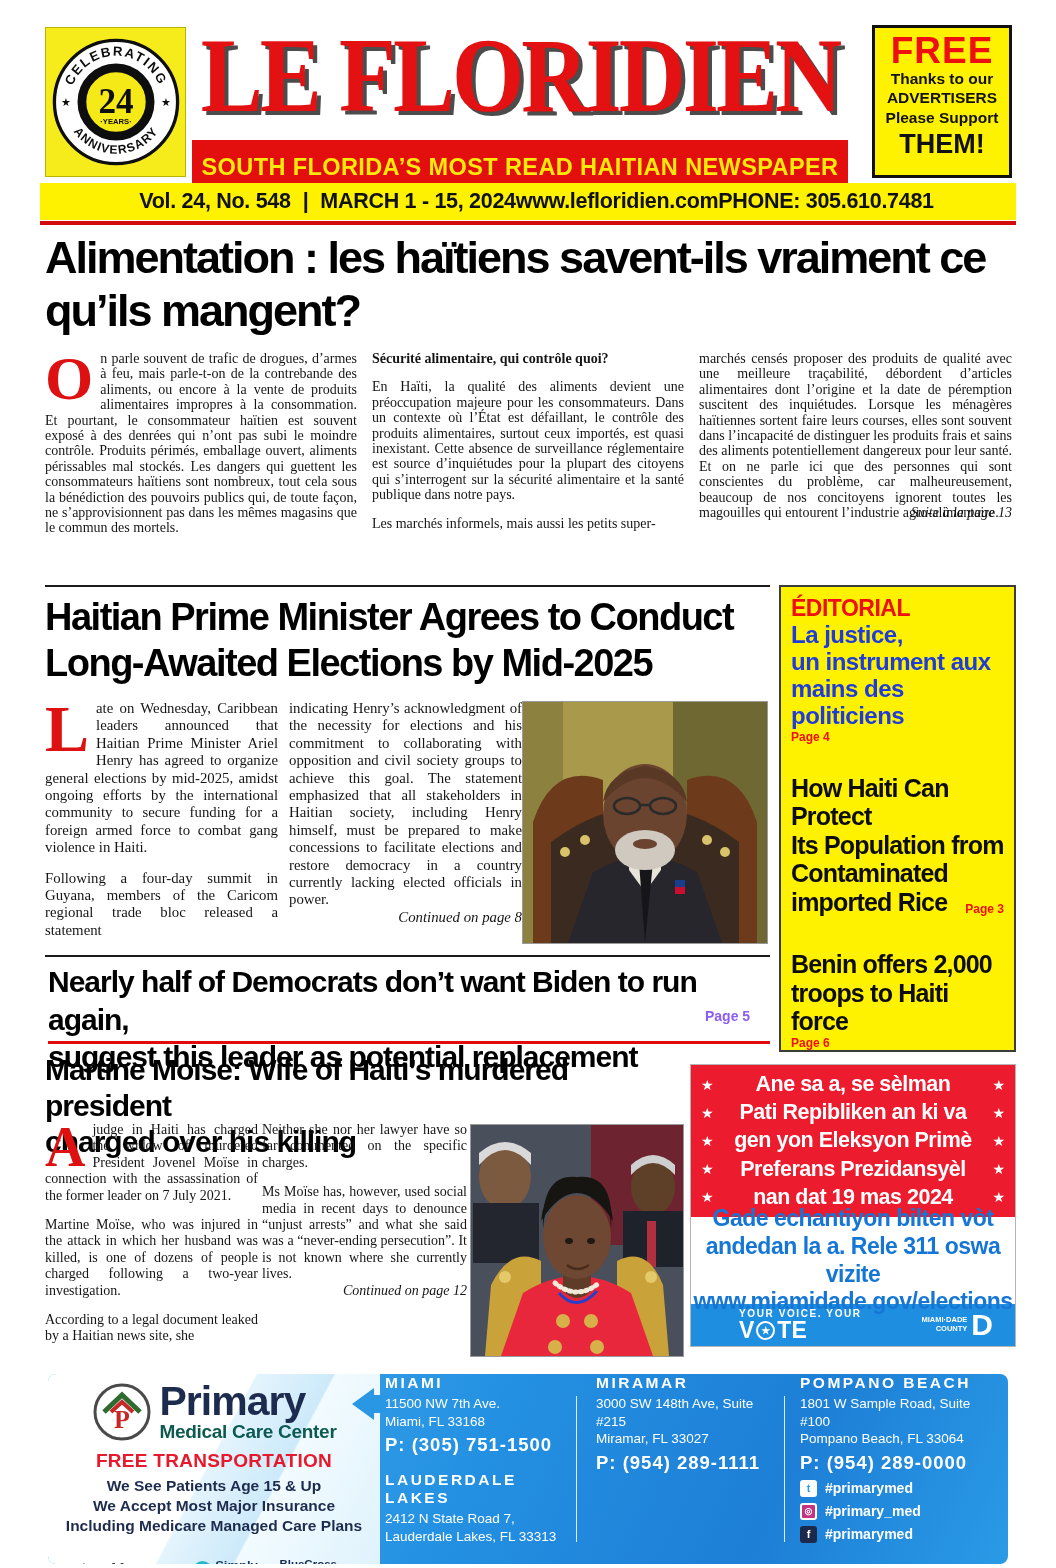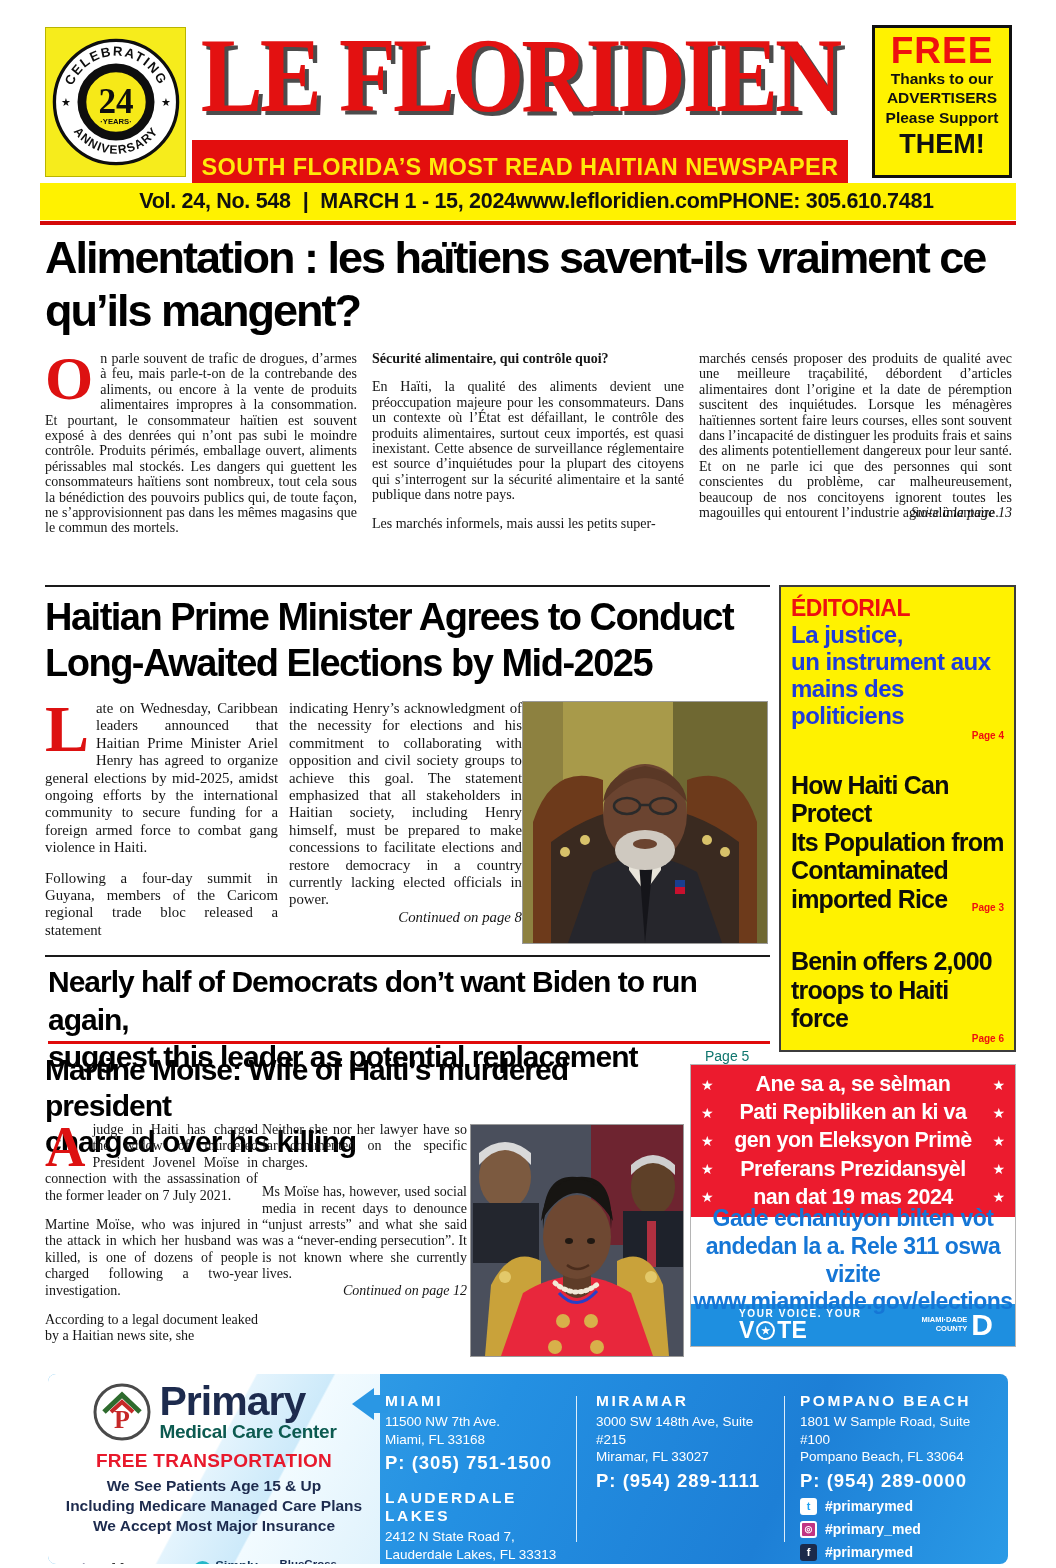--- a/index.html
+++ b/index.html
@@ -43,31 +43,31 @@
   .dc2 { font-size:66px; line-height:54px; }
   .dc3 { font-size:56px; line-height:46px; }
   .colhead { font-weight:bold; margin-bottom:13px; }
   .cont-inline { display:block; text-align:right; font-style:italic; margin-top:-15.4px; }
   .cont-line { display:block; text-align:right; font-style:italic; }
   .a2col { top:700px; height:258px; font-size:14.8px; line-height:17.4px; }
   .a3col { top:1122px; height:240px; font-size:14px; line-height:16.4px; }
 
   .rule-black { height:2px; background:#1a1a1a; }
   .red-rule-mid { left:48px; top:1041px; width:722px; height:3px; background:#e00b0b; }
-  .page-num { color:#0f766e; font-family:"Liberation Sans", sans-serif; font-weight:normal;margin-top:40px; }
+  .page-num { color:#8b5cf6; font-family:"Liberation Sans", sans-serif; font-weight:bold; }
 
   .photo-frame { border:1px solid #9a9a9a; background:#ddd; }
   .photo-frame svg { display:block; }
 
   
   .sidebar { left:779px; top:585px; width:237px; height:467px; background:#fff200; border:2px solid #3c3c3c; padding:8px 10px 0 10px; font-family:"Liberation Sans", sans-serif; font-weight:bold; }
   .sb-editorial { color:#ee1010; font-size:23px; letter-spacing:-0.5px; }
   .sb-blue { color:#1f3cdb; font-size:24px; line-height:1.12; letter-spacing:-0.5px; }
   .sb-black { color:#0d0d0d; font-size:25px; line-height:1.14; letter-spacing:-0.8px; }
-  .sb-page { color:#ee1010; font-size:10px; text-align:right; }
+  .sb-page { color:#ee1010; font-size:12px; }
   .sb-row { display:flex; align-items:flex-end; }
   .sb-row .grow { flex:1; }
   .sb-gap-lg { margin-top:34px; }
   .sb-gap-md { margin-top:30px; }
 
   
   .election { left:690px; top:1064px; width:326px; height:283px; border:1px solid #b5b5b5; background:#fff; font-family:"Liberation Sans", sans-serif; }
   .el-red { height:152px; background:#ec1b2e; color:#fff; display:flex; flex-direction:column; justify-content:center; gap:1px; padding:4px 10px; }
   .el-row { display:flex; align-items:center; }
   .el-star { font-size:14px; width:22px; }
@@ -101,21 +101,21 @@
   .simply-txt { line-height:1; }
   .simply-txt .s1 { color:#14395c; font-weight:bold; font-size:13px; display:block; }
   .simply-txt .s2 { color:#1fa7c0; font-size:10px; display:block;text-decoration:underline; }
   .bcbs { display:flex; align-items:center; gap:3px; }
   .bcbs-ic { color:#1a66b5; font-size:15px; }
   .bcbs-txt { line-height:1.05; }
   .bcbs-txt span { display:block; color:#16294f; font-weight:bold; font-size:11.5px; }
   .back-arrow { position:absolute; left:304px; top:14px; width:0; height:0; border-top:16px solid transparent; border-bottom:16px solid transparent; border-right:22px solid #2a97e4; }
   .back-arrow:after { content:""; position:absolute; left:22px; top:-9px; width:14px; height:18px; background:#2a97e4; }
 
-  .loc-col { position:absolute; top:0; height:190px; color:#fff; padding-top:18px; }
+  .loc-col { position:absolute; top:0; height:190px; color:#fff; }
   .loc-a { left:337px; width:192px; }
   .loc-b { left:548px; width:186px; }
   .loc-c { left:752px; width:200px; }
   .loc-div { position:absolute; top:22px; width:1px; height:146px; background:rgba(255,255,255,0.85); }
   .div1 { left:528px; } .div2 { left:736px; }
   .loc-city { font-weight:bold; font-size:15.5px; letter-spacing:2.5px; }
   .loc-addr { font-size:13.5px; line-height:1.3; margin-top:3px; }
   .loc-phone { font-weight:bold; font-size:18.5px; letter-spacing:1px; margin-top:4px; }
   .loc-block + .loc-block { margin-top:15px; }
   .social-row { display:flex; align-items:center; gap:8px; margin-top:6px; }
@@ -382,22 +382,22 @@
         </svg>
         <div class="brand-text">
           <div class="nm">Primary</div>
           <div class="sub">Medical Care Center</div>
         </div>
       </div>
       <div class="back-arrow"></div>
       <div class="free-trans">FREE TRANSPORTATION</div>
       <div class="clinic-lines">
         <div>We See Patients Age 15 &amp; Up</div>
+        <div>We Accept Most Major Insurance</div>
         <div>Including Medicare Managed Care Plans</div>
-        <div>We Accept Most Major Insurance</div>
       </div>
       <div class="insurers">
         <span class="aetna"><span>♥</span><span>aetna</span></span>
         <span class="humana">Humana.</span>
         <span class="simply">
           <span class="simply-dot"></span>
           <span class="simply-txt">
               <span class="s1">Simply</span>
               <span class="s2">healthcare</span>
             </span>

